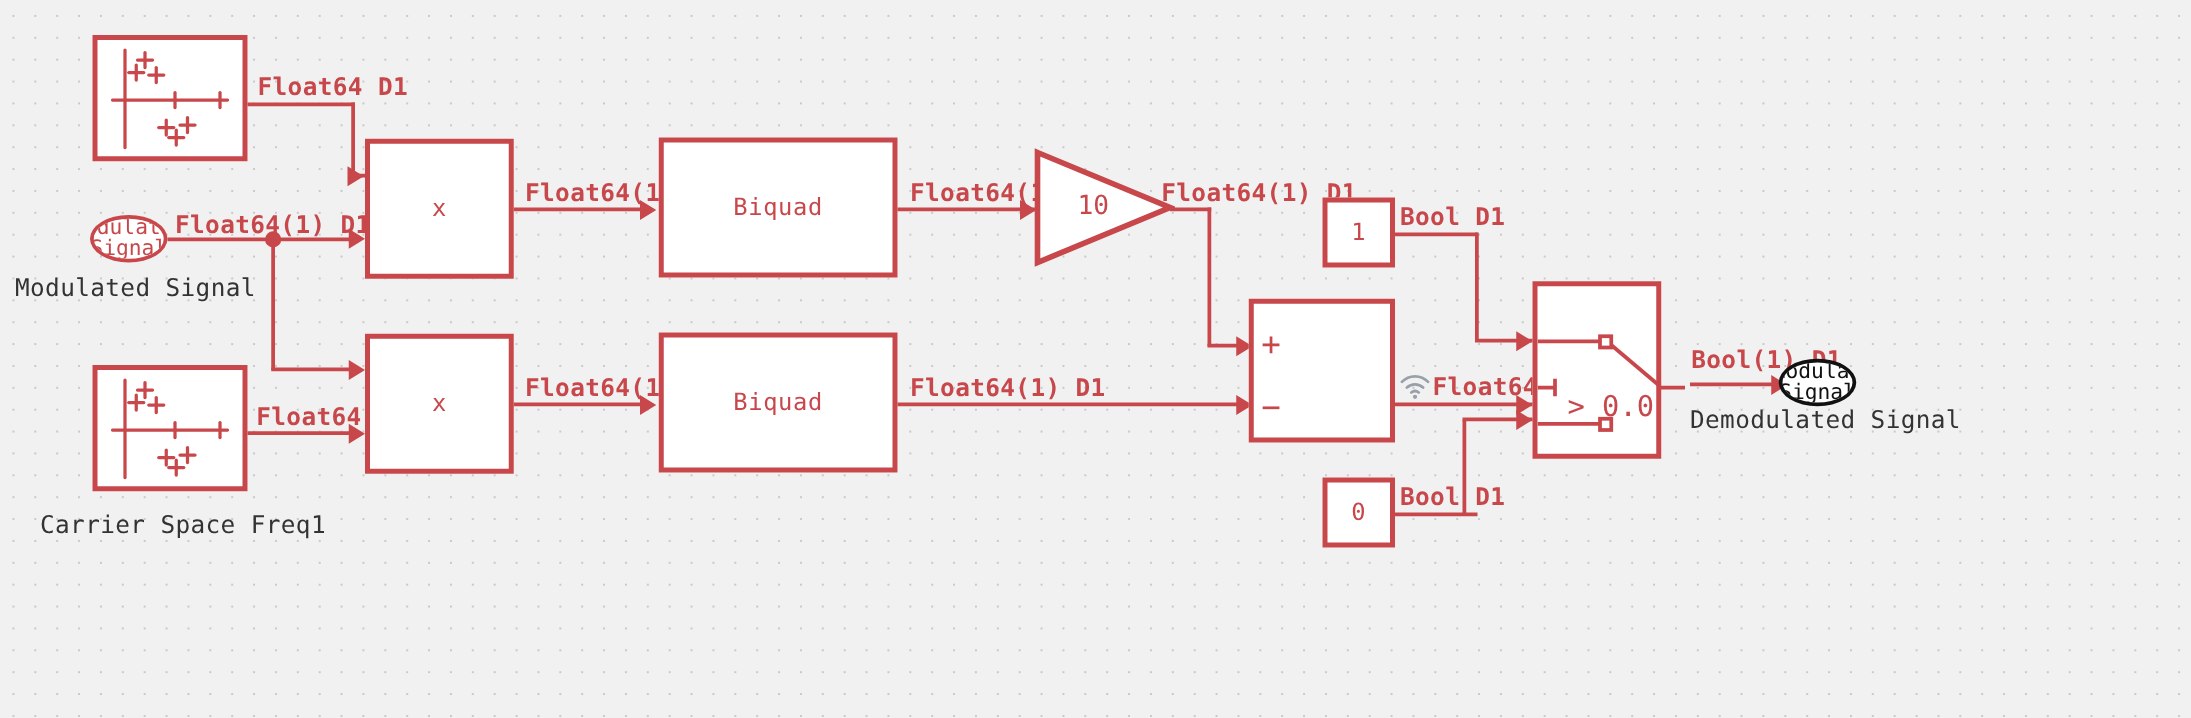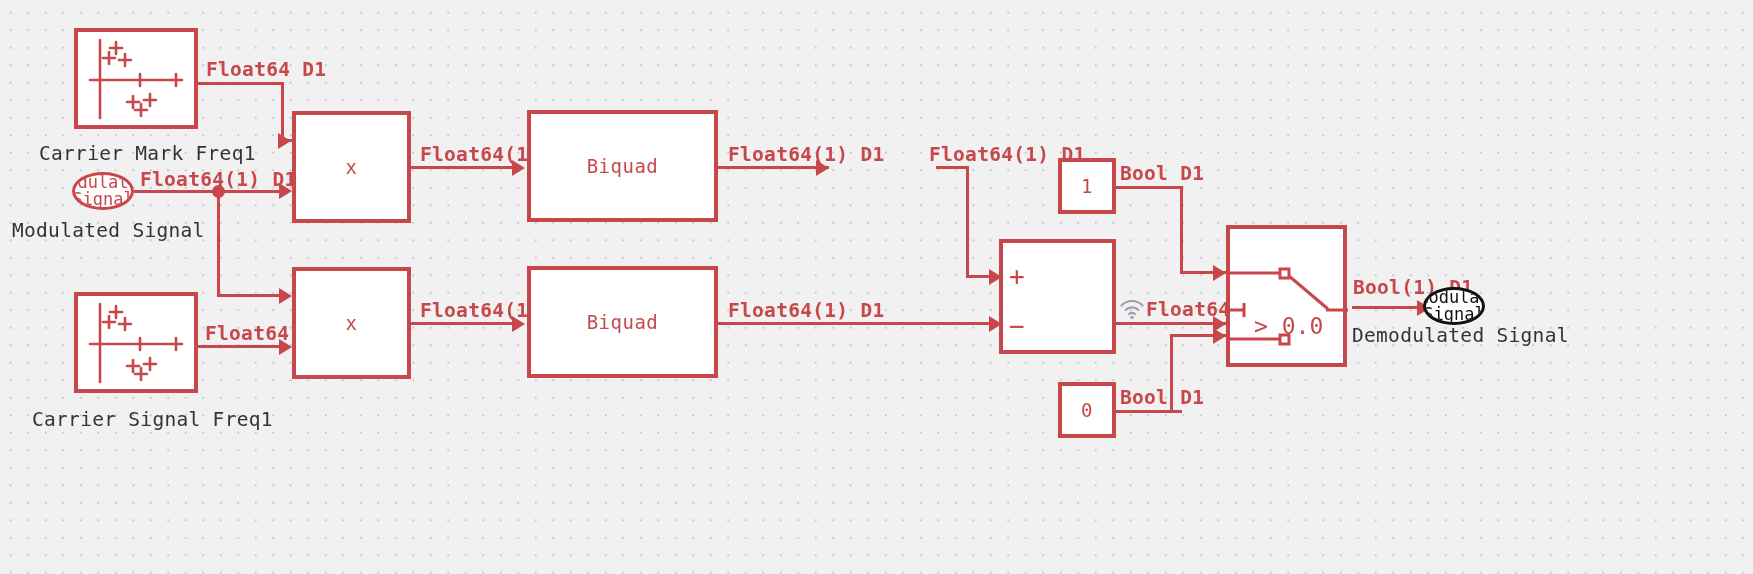--- a/index.html
+++ b/index.html
@@ -147,21 +147,20 @@
           <line x1="41" y1="28" x2="53" y2="28"></line>
         <line x1="55" y1="64" x2="55" y2="76"></line>
           <line x1="49" y1="70" x2="61" y2="70"></line>
         <line x1="72" y1="62" x2="72" y2="74"></line>
           <line x1="66" y1="68" x2="78" y2="68"></line>
         <line x1="63" y1="72" x2="63" y2="84"></line>
           <line x1="57" y1="78" x2="69" y2="78"></line>
       </g>
     </svg>
   </div>
-  <div class="caption" style="left:39px; top:142px;">Carrier Mark Freq1</div>
 
   <div class="wire h" style="left:198px; top:82px; width:86px;"></div>
   <div class="wire v" style="left:281px; top:82px; height:60px;"></div>
   <div class="wire h" style="left:281px; top:139px; width:21px;"></div>
   <div class="arrow" style="left:278px; top:133px;"></div>
   <div class="sig" style="left:206px; top:58px;">Float64 D1</div>
 
   <div class="port in" style="left:72px; top:172px; width:62px; height:38px;">
     <span>Modulated Signal</span>
   </div>
@@ -182,20 +181,26 @@
   <div class="arrow" style="left:512px; top:160px;"></div>
   <div class="sig" style="left:420px; top:143px;">Float64(1) D1</div>
 
   <div class="blk" style="left:527px; top:110px; width:191px; height:112px;">
     <span>Biquad</span>
   </div>
   <div class="wire h" style="left:718px; top:166px; width:111px;"></div>
   <div class="arrow" style="left:816px; top:160px;"></div>
   <div class="sig" style="left:728px; top:143px;">Float64(1) D1</div>
 
+  <div class="gain" style="left:826px; top:118px; width:114px; height:96px;">
+    <svg width="114" height="96" viewBox="0 0 114 96">
+      <polygon points="4,4 110,48 4,92" fill="#ffffff" stroke="#c7474b" stroke-width="4.5" stroke-linejoin="miter"></polygon>
+    </svg>
+    <div class="num">10</div>
+  </div>
 
   <div class="wire h" style="left:936px; top:166px; width:33px;"></div>
   <div class="wire v" style="left:966px; top:166px; height:111px;"></div>
   <div class="wire h" style="left:966px; top:275px; width:30px;"></div>
   <div class="arrow" style="left:989px; top:269px;"></div>
   <div class="sig" style="left:929px; top:143px;">Float64(1) D1</div>
 
   <div class="scope" style="left:74px; top:292px; width:124px; height:101px;">
     <svg width="116" height="93" viewBox="0 0 116 93">
       <g stroke="#c7474b" stroke-width="2.6" fill="none" stroke-linecap="round">
@@ -211,21 +216,21 @@
           <line x1="41" y1="28" x2="53" y2="28"></line>
         <line x1="55" y1="64" x2="55" y2="76"></line>
           <line x1="49" y1="70" x2="61" y2="70"></line>
         <line x1="72" y1="62" x2="72" y2="74"></line>
           <line x1="66" y1="68" x2="78" y2="68"></line>
         <line x1="63" y1="72" x2="63" y2="84"></line>
           <line x1="57" y1="78" x2="69" y2="78"></line>
       </g>
     </svg>
   </div>
-  <div class="caption" style="left:32px; top:408px;">Carrier Signal Freq1</div>
+  <div class="caption" style="left:32px; top:408px;">Carrier Space Freq1</div>
 
   <div class="wire h" style="left:198px; top:345px; width:88px;"></div>
   <div class="arrow" style="left:279px; top:339px;"></div>
   <div class="sig" style="left:205px; top:322px;">Float64 D1</div>
 
   <div class="blk" style="left:292px; top:267px; width:119px; height:112px;">
     <span>x</span>
   </div>
   <div class="wire h" style="left:411px; top:322px; width:108px;"></div>
   <div class="arrow" style="left:512px; top:316px;"></div>
@@ -267,21 +272,21 @@
 
   <div class="blk" style="left:1058px; top:382px; width:58px; height:56px;">
     <span>0</span>
   </div>
   <div class="wire h" style="left:1116px; top:410px; width:66px;"></div>
   <div class="wire v" style="left:1170px; top:336px; height:76px;"></div>
   <div class="wire h" style="left:1170px; top:334px; width:58px;"></div>
   <div class="arrow" style="left:1213px; top:328px;"></div>
   <div class="sig" style="left:1120px; top:386px;">Bool D1</div>
 
-  <div class="sw" style="left:1226px; top:225px; width:121px; height:142px;">
+  <div class="sw" style="left:1226px; top:225px; width:103px; height:142px;">
     <svg width="118" height="134" viewBox="0 0 118 134">
       <g stroke="#c7474b" stroke-width="3" fill="none">
         <line x1="0" y1="44" x2="52" y2="44"></line>
         <rect x="50" y="40" width="9" height="9" fill="#ffffff"></rect>
         <line x1="59" y1="47" x2="98" y2="80"></line>
         <line x1="96" y1="81" x2="122" y2="81"></line>
         <line x1="0" y1="110" x2="52" y2="110"></line>
         <rect x="50" y="106" width="9" height="9" fill="#ffffff"></rect>
       </g>
       <g stroke="#c7474b" stroke-width="3">

